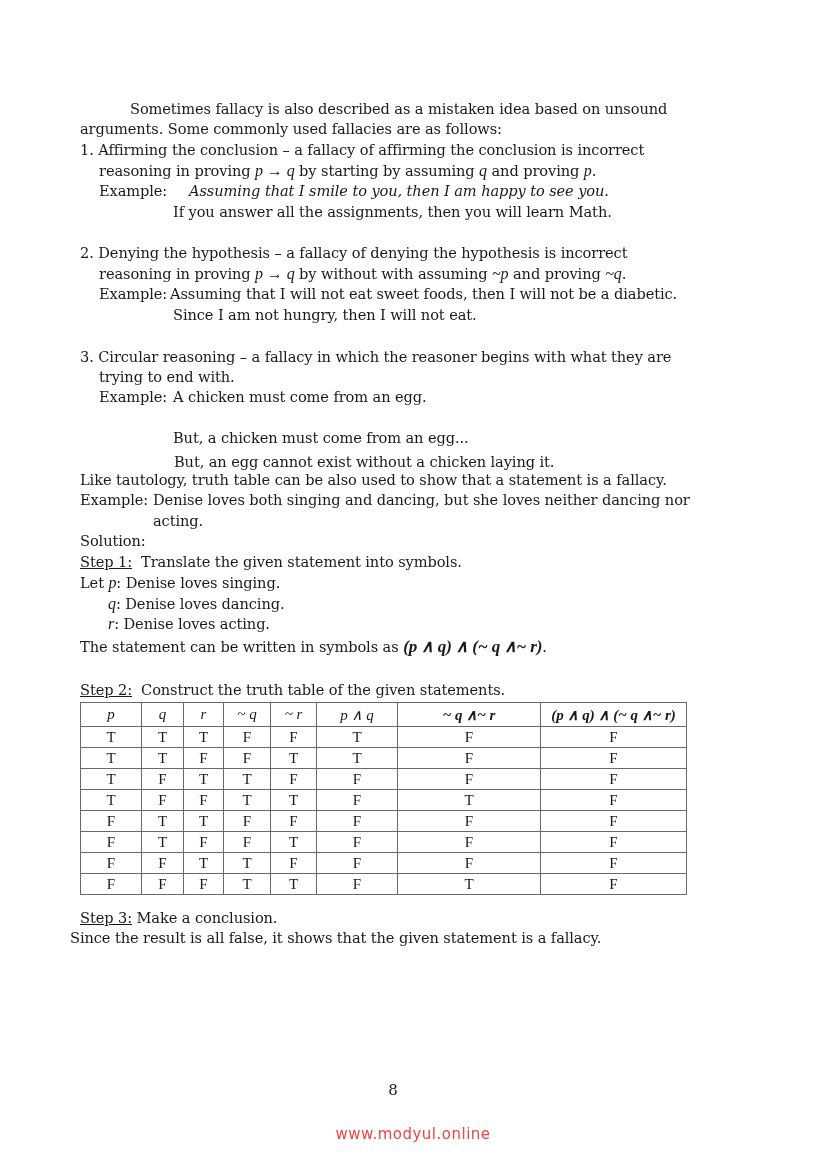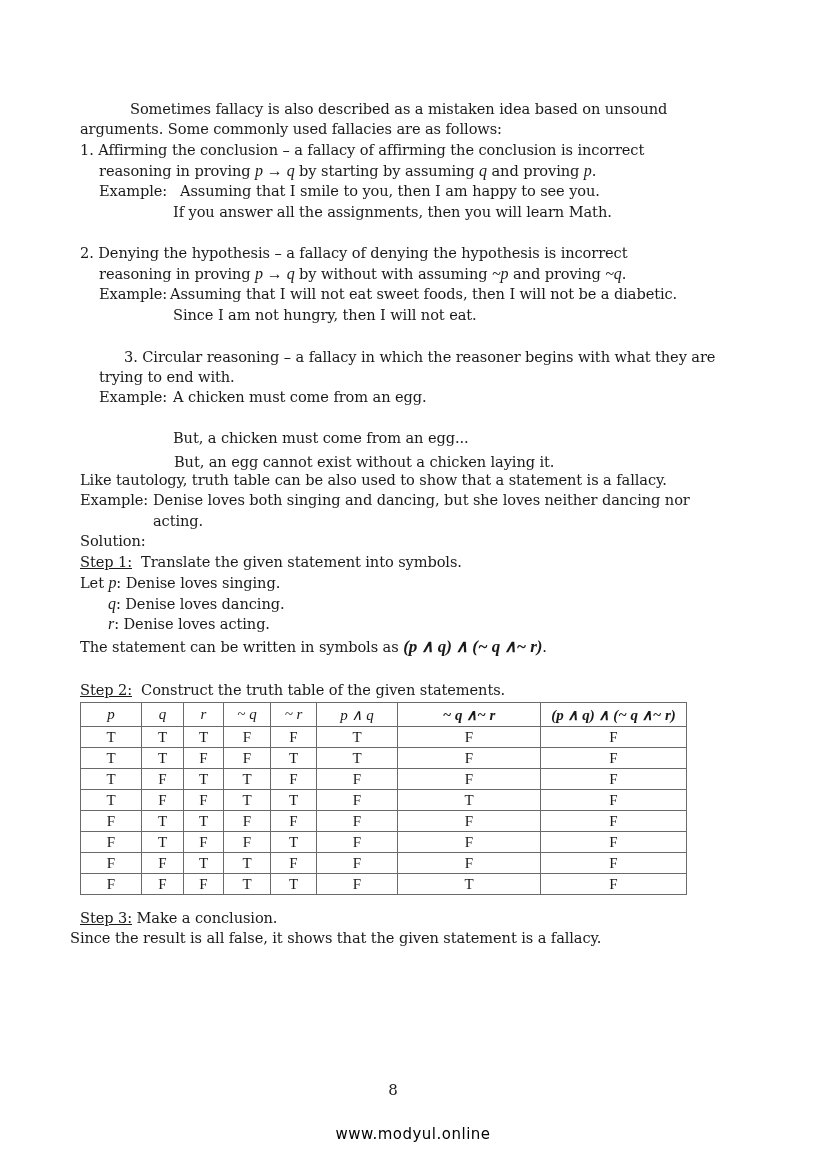--- a/index.html
+++ b/index.html
@@ -8,47 +8,47 @@
   .ln { position:absolute; font-size:14.6px; line-height:20px; white-space:nowrap; letter-spacing:-0.1px; }
   i.v { font-family:"Liberation Serif", serif; font-style:italic; font-size:16px; }
   b.v { font-family:"Liberation Serif", serif; font-style:italic; font-weight:bold; font-size:16px; }
   .u { text-decoration:underline; }
   table.tt { position:absolute; left:80px; top:702px; border-collapse:collapse;
              font-family:"Liberation Serif", serif; font-size:15px; color:#1a1a1a; }
   table.tt td, table.tt th { border:1px solid #6a6a6a; height:20px; padding:0; text-align:center; font-weight:normal; }
   table.tt th { height:23px; }
   .pg { position:absolute; left:0; width:786px; text-align:center; top:1081px; font-size:15px; }
   .wm { position:absolute; left:0; width:826px; text-align:center; top:1125px;
-        font-family:"DejaVu Sans", sans-serif; font-size:15px; color:#000000; letter-spacing:0.5px; }
+        font-family:"DejaVu Sans", sans-serif; font-size:15px; color:#ef4444; letter-spacing:0.5px; }
 </style>
 </head>
 <body>
 
 <div>
 
   <div class="ln" style="left:130px; top:99px;">Sometimes fallacy is also described as a mistaken idea based on unsound</div>
   <div class="ln" style="left:80px; top:119px;">arguments. Some commonly used fallacies are as follows:</div>
 
   <div class="ln" style="left:80px; top:140px;">1. Affirming the conclusion – a fallacy of affirming the conclusion is incorrect</div>
   <div class="ln" style="left:99px; top:161px;text-align:center;">
     <span>reasoning in proving </span><i class="v">p → q</i><span> by starting by assuming </span><i class="v">q</i><span> and proving </span><i class="v">p</i><span>.</span>
   </div>
   <div class="ln" style="left:99px; top:181px;">Example:</div>
-  <div class="ln" style="left:180px; top:181px;">Assuming that I smile to you, then I am happy to see you.</div>
+  <div class="ln" style="left:189px; top:181px;font-style:italic;">Assuming that I smile to you, then I am happy to see you.</div>
   <div class="ln" style="left:173px; top:202px;">If you answer all the assignments, then you will learn Math.</div>
 
   <div class="ln" style="left:80px; top:243px;">2. Denying the hypothesis – a fallacy of denying the hypothesis is incorrect</div>
   <div class="ln" style="left:99px; top:264px;">
     <span>reasoning in proving </span><i class="v">p → q</i><span> by without with assuming </span><i class="v">~p</i><span> and proving </span><i class="v">~q</i><span>.</span>
   </div>
   <div class="ln" style="left:99px; top:284px;">Example:</div>
   <div class="ln" style="left:170px; top:284px;">Assuming that I will not eat sweet foods, then I will not be a diabetic.</div>
   <div class="ln" style="left:173px; top:305px;">Since I am not hungry, then I will not eat.</div>
 
-  <div class="ln" style="left:80px; top:347px;margin-left:44px;">3. Circular reasoning – a  fallacy in which the reasoner begins with what they are</div>
+  <div class="ln" style="left:80px; top:347px;">3. Circular reasoning – a  fallacy in which the reasoner begins with what they are</div>
   <div class="ln" style="left:99px; top:367px;">trying to end with.</div>
   <div class="ln" style="left:99px; top:387px;">Example:</div>
   <div class="ln" style="left:173px; top:387px;">A chicken must come from an egg.</div>
   <div class="ln" style="left:174px; top:408px;margin-top:44px;">But, an egg cannot exist without a chicken laying it.</div>
   <div class="ln" style="left:173px; top:428px;">But, a chicken must come from an egg...</div>
 
   <div class="ln" style="left:80px; top:470px;">Like tautology, truth table can be also used to show that a statement is a fallacy.</div>
   <div class="ln" style="left:80px; top:490px;">Example:</div>
   <div class="ln" style="left:153px; top:490px;">Denise loves both singing and dancing, but she loves neither dancing nor</div>
   <div class="ln" style="left:153px; top:511px;">acting.</div>

